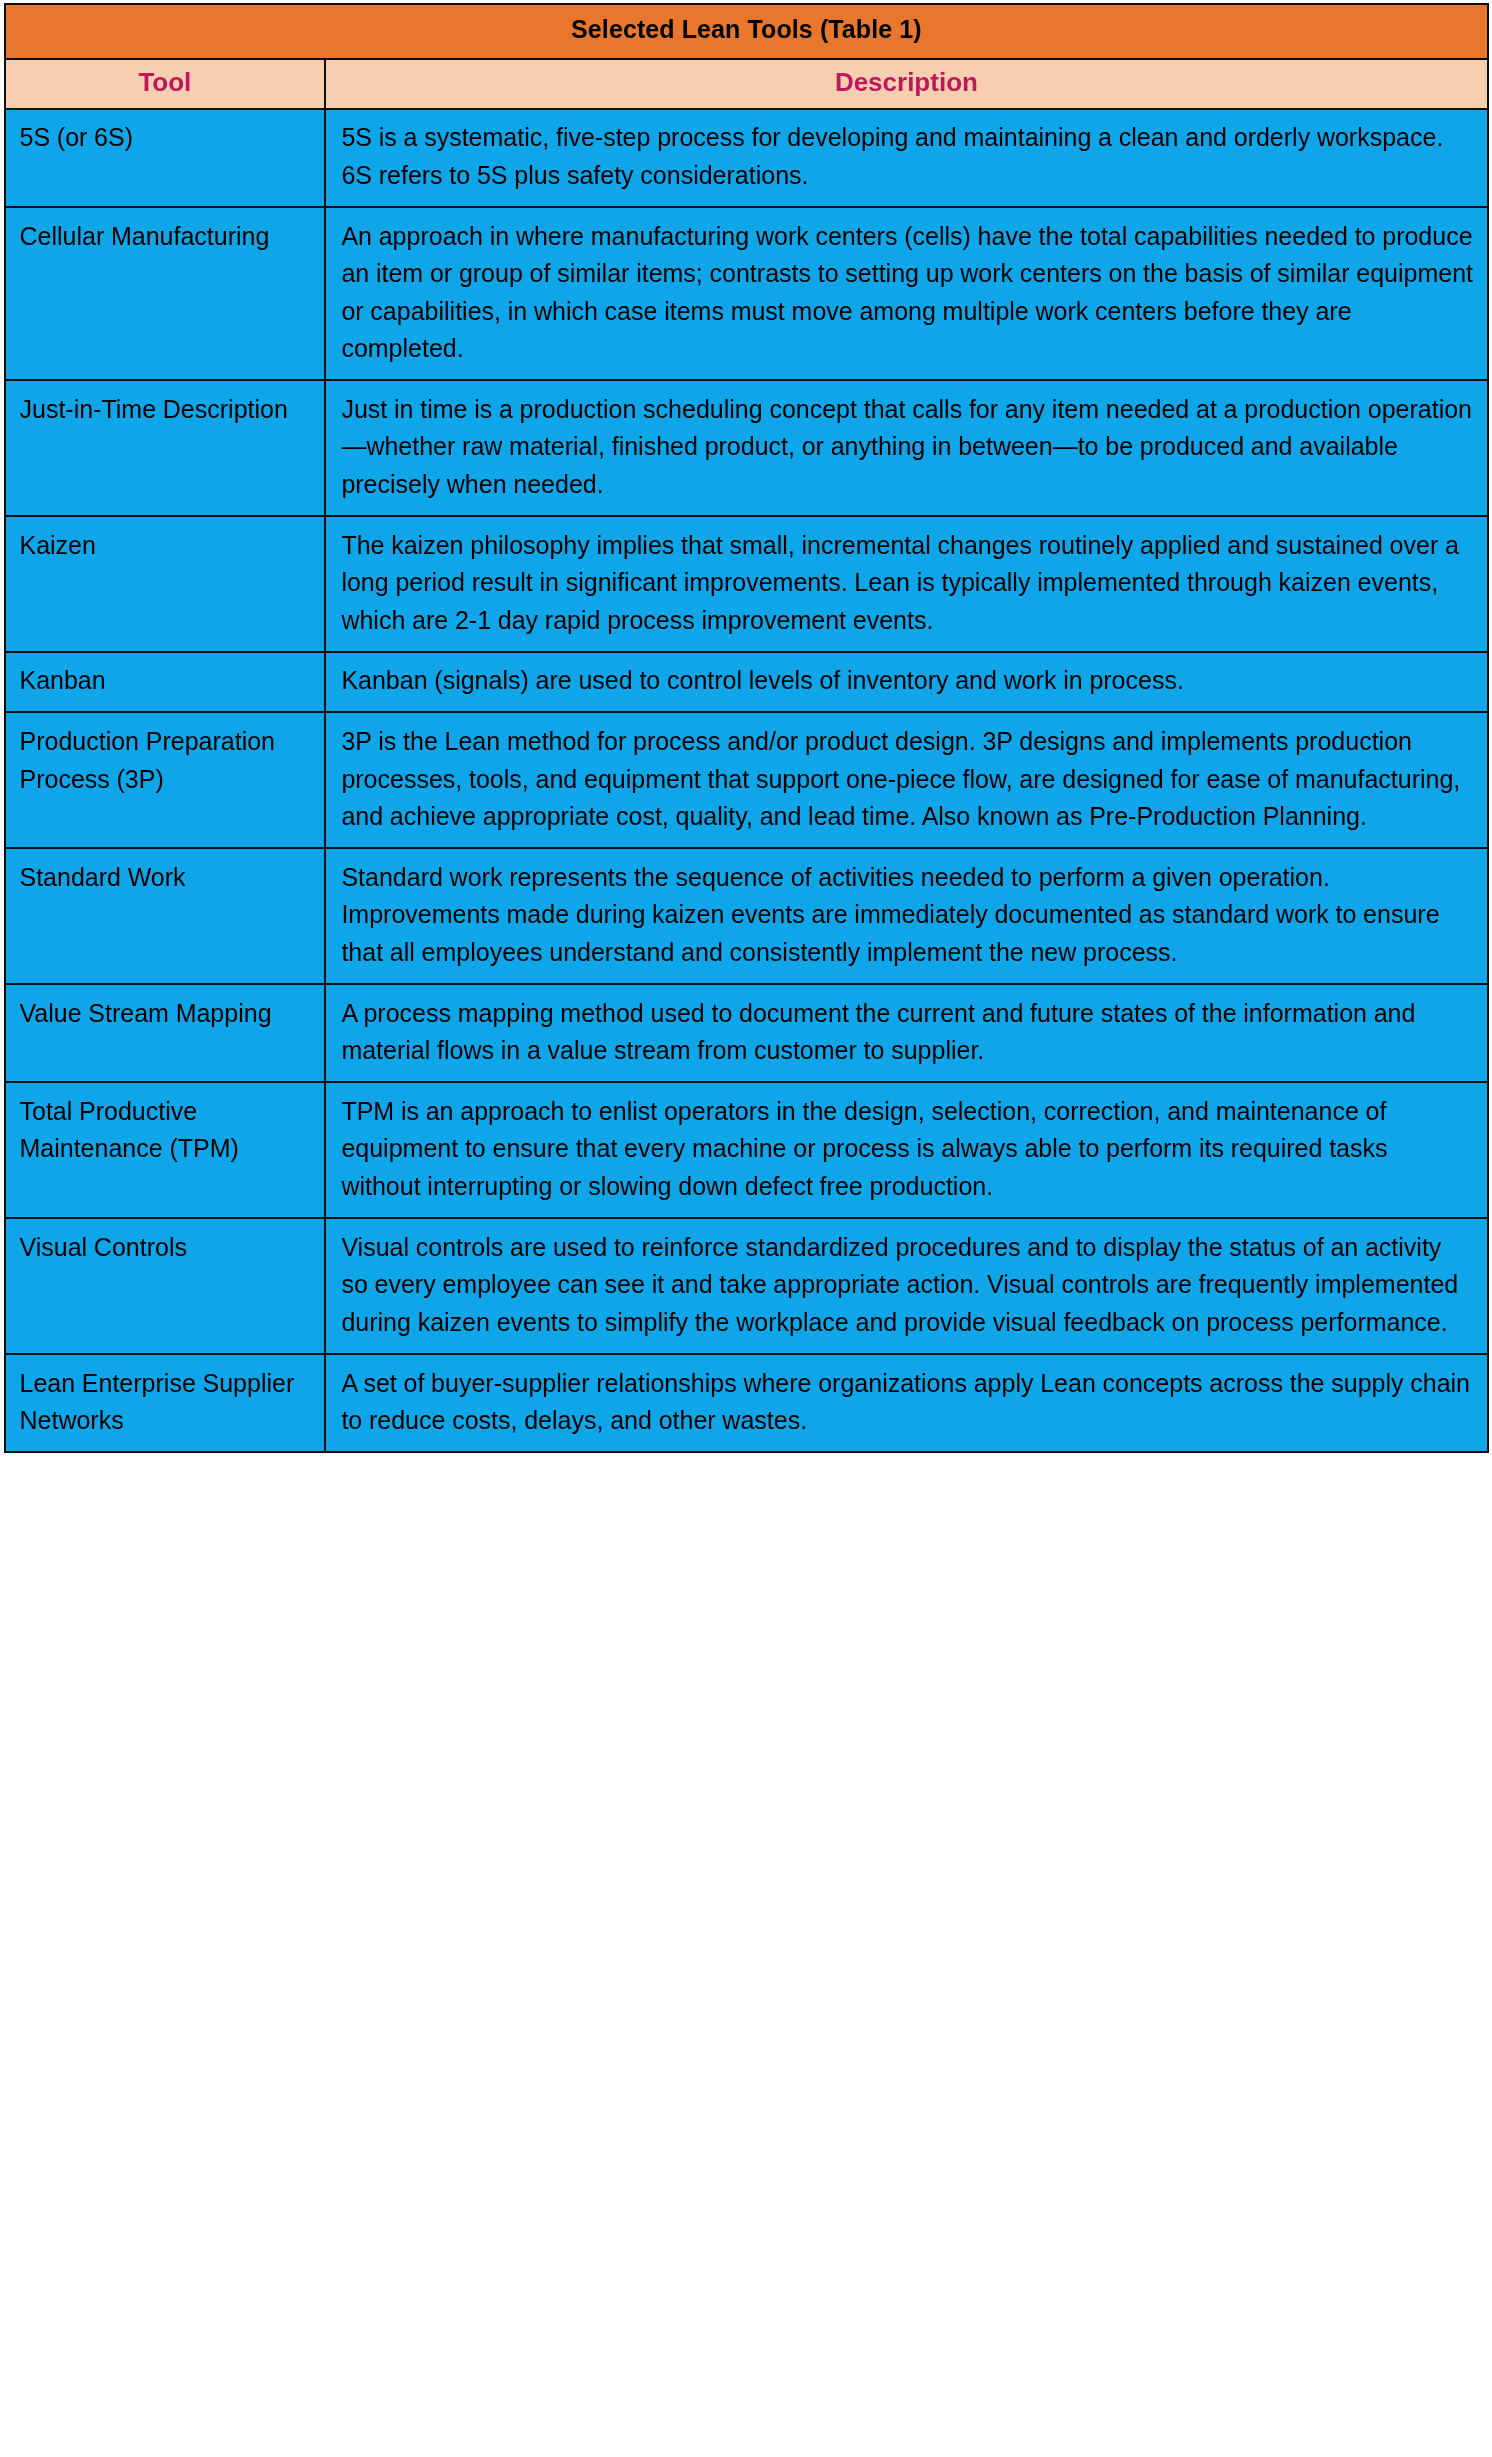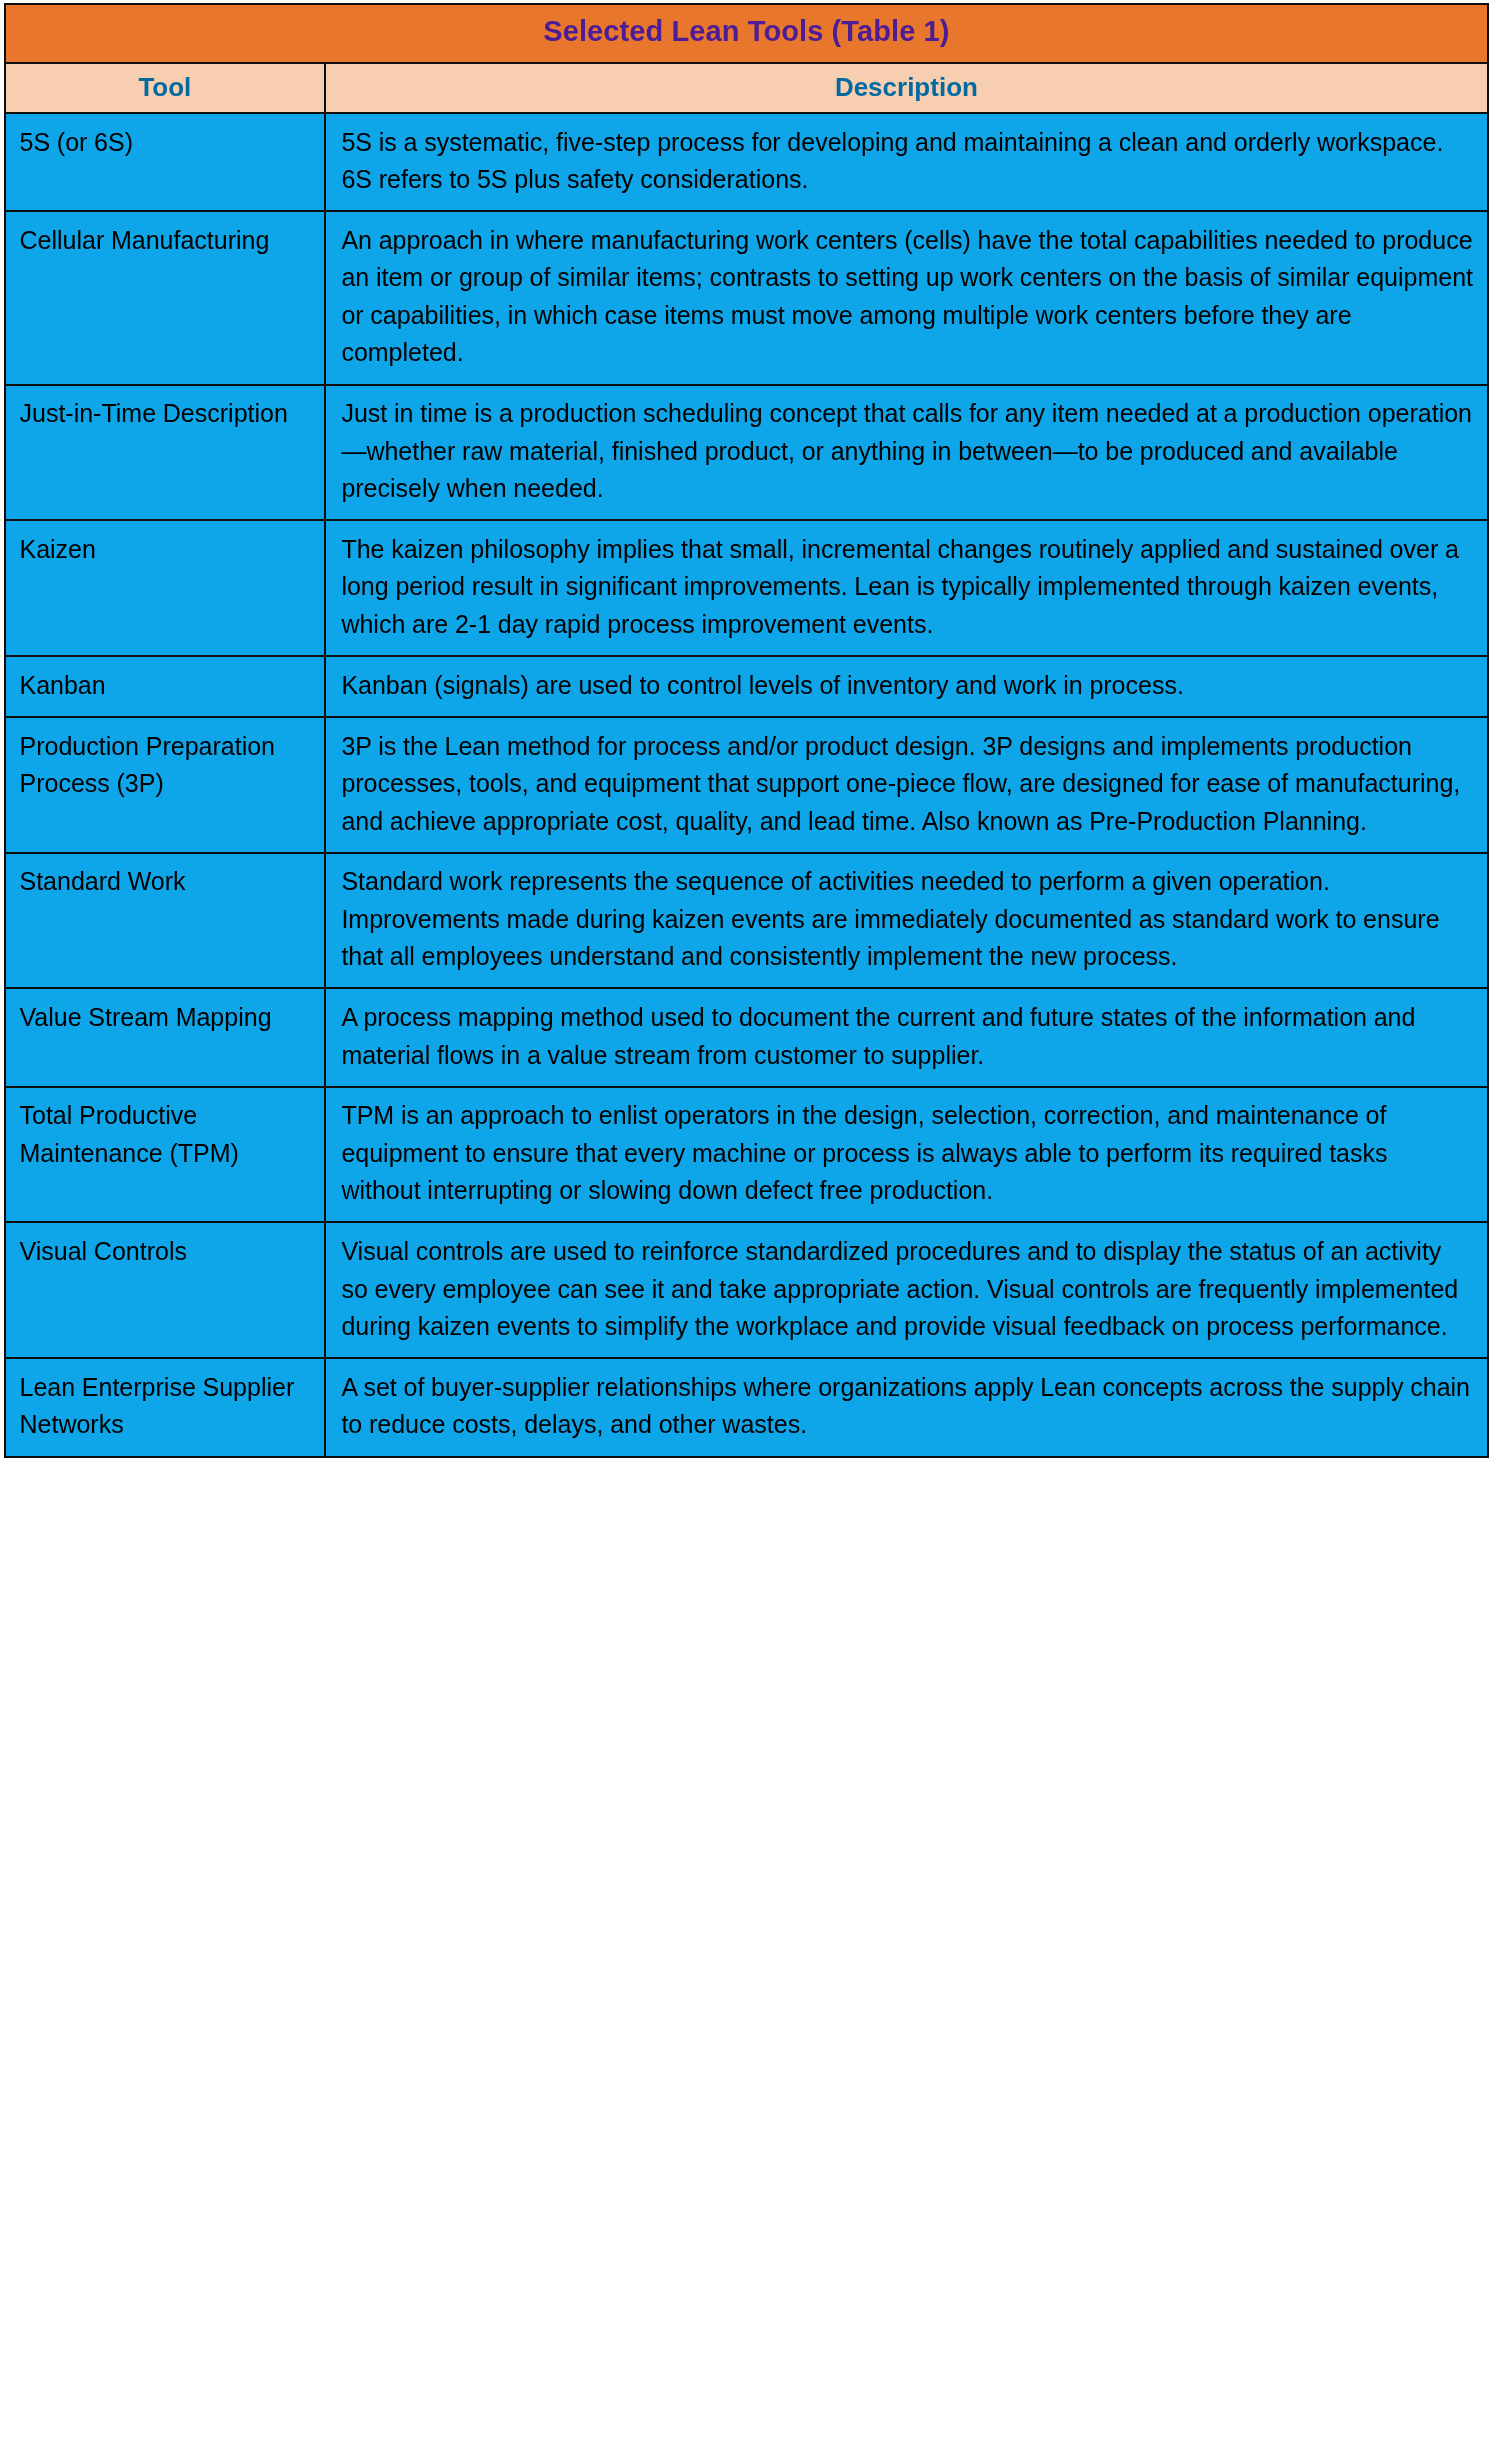--- a/index.html
+++ b/index.html
@@ -28,34 +28,34 @@
     margin: 2.9px 0 0 3.9px;
     background: #ffffff;
   }
 
   table.lean-table col.col-tool { width: 320px; }
   table.lean-table col.col-desc { width: 1163px; }
 
   
   tr.title-row th {
     background: #E8762C;
-    color: #4c1d95;
-    font-size: 29px;
+    color: #000000;
+    font-size: 25px;
     font-weight: bold;
     text-align: center;
     padding: 11.6px 9.7px 13.6px 9.7px;
     border: 2.9px solid #0d0d0d;
     letter-spacing: 0.1px;
     line-height: 1.1;
   }
 
   
   tr.head-row th {
     background: #F7CEB0;
-    color: #0369a1;
+    color: #be185d;
     font-size: 26px;
     font-weight: bold;
     text-align: center;
     padding: 8.7px 9.7px 10.7px 9.7px;
     border: 2.9px solid #0d0d0d;
     line-height: 1.1;
   }
 
   
   tbody td {

